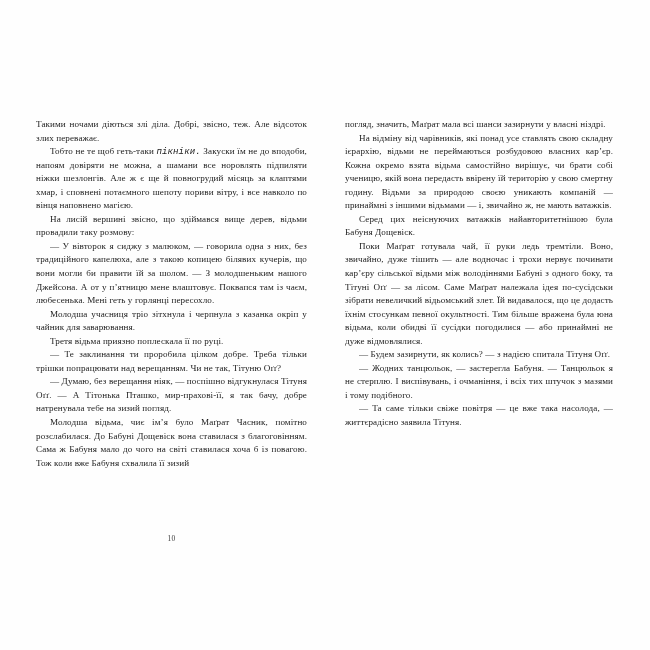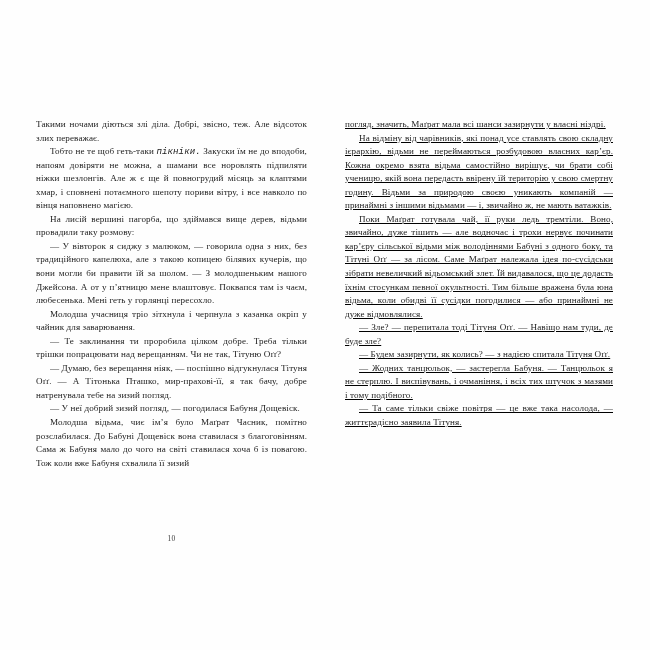--- a/index.html
+++ b/index.html
@@ -30,21 +30,20 @@
     width: 325px;
     height: 650px;
   }
 
   .page-left {
     padding: 118px 18px 0 36px;
   }
 
   .page-right {
     padding: 118px 37px 0 20px;
-    text-decoration: underline;
   }
 
   .text-block {
     width: 271px;
     font-size: 9.1px;
     line-height: 13.55px;
     text-align: justify;
     text-justify: inter-word;
     color: #1b1b1b;
     letter-spacing: 0.01em;
@@ -86,36 +85,36 @@
 </style>
 </head>
 <body>
 
 <div id="book-spread">
 
   <div class="page page-left">
     <div class="text-block">
       <p class="no-indent">Такими ночами діються злі діла. Добрі, звісно, теж. Але відсоток злих переважає.</p>
       <p><span>Тобто не те щоб геть-таки </span><em>пікніки.</em><span> Закуски їм не до вподоби, напоям довіряти не можна, а шамани все норовлять підпиляти ніжки шезлонгів. Але ж є ще й повногрудий місяць за клаптями хмар, і сповнені потаємного шепоту пориви вітру, і все навколо по вінця наповнено магією.</span></p>
-      <p>На лисій вершині пагорба, що здіймався вище дерев, відьми провадили таку розмову:</p>
+      <p>На лисій вершині звісно, що здіймався вище дерев, відьми провадили таку розмову:</p>
       <p>— У вівторок я сиджу з малюком, — говорила одна з них, без традиційного капелюха, але з такою копицею білявих кучерів, що вони могли би правити їй за шолом. — З молодшеньким нашого Джейсона. А от у п’ятницю мене влаштовує. Поквапся там із чаєм, любесенька. Мені геть у горлянці пересохло.</p>
       <p>Молодша учасниця тріо зітхнула і черпнула з казанка окріп у чайник для заварювання.</p>
+      <p>Третя відьма приязно поплескала її по руці.</p>
       <p>— Те заклинання ти проробила цілком добре. Треба тільки трішки попрацювати над верещанням. Чи не так, Тітуню Оґґ?</p>
       <p>— Думаю, без верещання ніяк, — поспішно відгукнулася Тітуня Оґґ. — А Тітонька Пташко, мир-прахові-її, я так бачу, добре натренувала тебе на зизий погляд.</p>
-      <p>— У неї добрий зизий погляд, — погодилася Бабуня Дощевіск.</p>
       <p>Молодша відьма, чиє ім’я було Маґрат Часник, помітно розслабилася. До Бабуні Дощевіск вона ставилася з благоговінням. Сама ж Бабуня мало до чого на світі ставилася хоча б із повагою. Тож коли вже Бабуня схвалила її зизий</p>
     </div>
     <div class="folio">10</div>
   </div>
 
   <div class="page page-right">
     <div class="text-block">
       <p class="no-indent">погляд, значить, Маґрат мала всі шанси зазирнути у власні ніздрі.</p>
       <p>На відміну від чарівників, які понад усе ставлять свою складну ієрархію, відьми не переймаються розбудовою власних кар’єр. Кожна окремо взята відьма самостійно вирішує, чи брати собі ученицю, якій вона передасть ввірену їй територію у свою смертну годину. Відьми за природою своєю уникають компаній — принаймні з іншими відьмами — і, звичайно ж, не мають ватажків.</p>
+      <p>Серед цих неіснуючих ватажків найавторитетнішою була Бабуня Дощевіск.</p>
       <p>Поки Маґрат готувала чай, її руки ледь тремтіли. Воно, звичайно, дуже тішить — але водночас і трохи нервує починати кар’єру сільської відьми між володіннями Бабуні з одного боку, та Тітуні Оґґ — за лісом. Саме Маґрат належала ідея по-сусідськи зібрати невеличкий відьомський злет. Їй видавалося, що це додасть їхнім стосункам певної окультності. Тим більше вражена була юна відьма, коли обидві її сусідки погодилися — або принаймні не дуже відмовлялися.</p>
-      <p>— Зле? — перепитала тоді Тітуня Оґґ. — Навіщо нам туди, де буде зле?</p>
       <p>— Будем зазирнути, як колись? — з надією спитала Тітуня Оґґ.</p>
       <p>— Жодних танцюльок, — застерегла Бабуня. — Танцюльок я не стерплю. І виспівувань, і очманіння, і всіх тих штучок з мазями і тому подібного.</p>
       <p>— Та саме тільки свіже повітря — це вже така насолода, — життєрадісно заявила Тітуня.</p>
     </div>
   </div>
 
 </div>
 
 </body></html>

